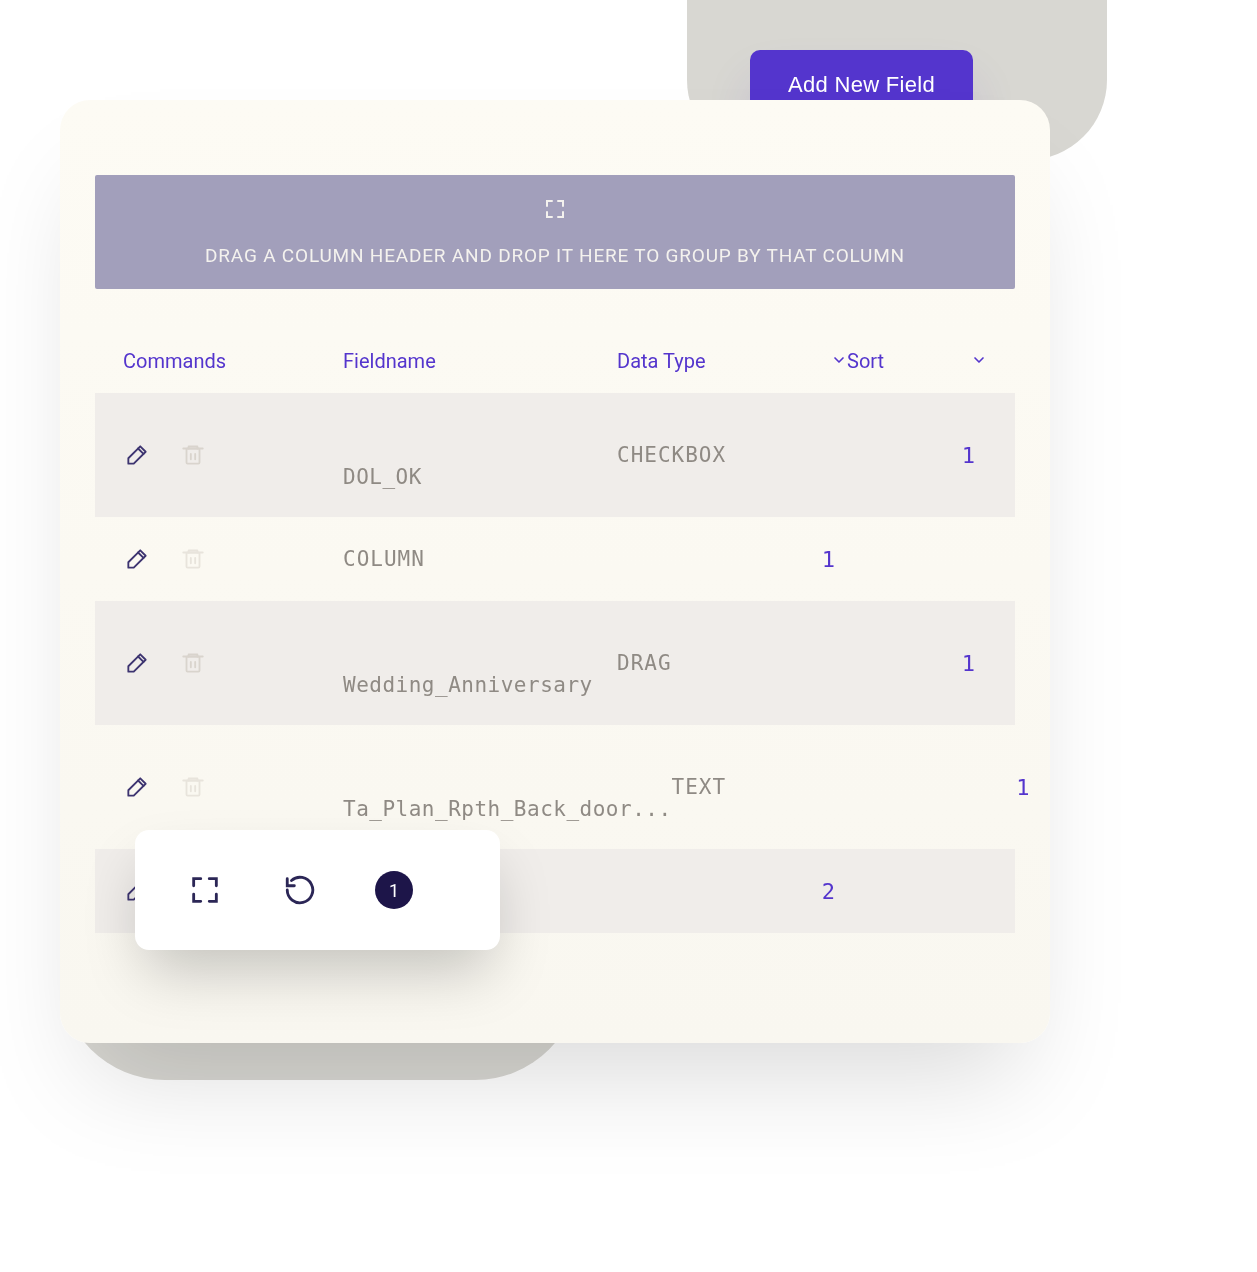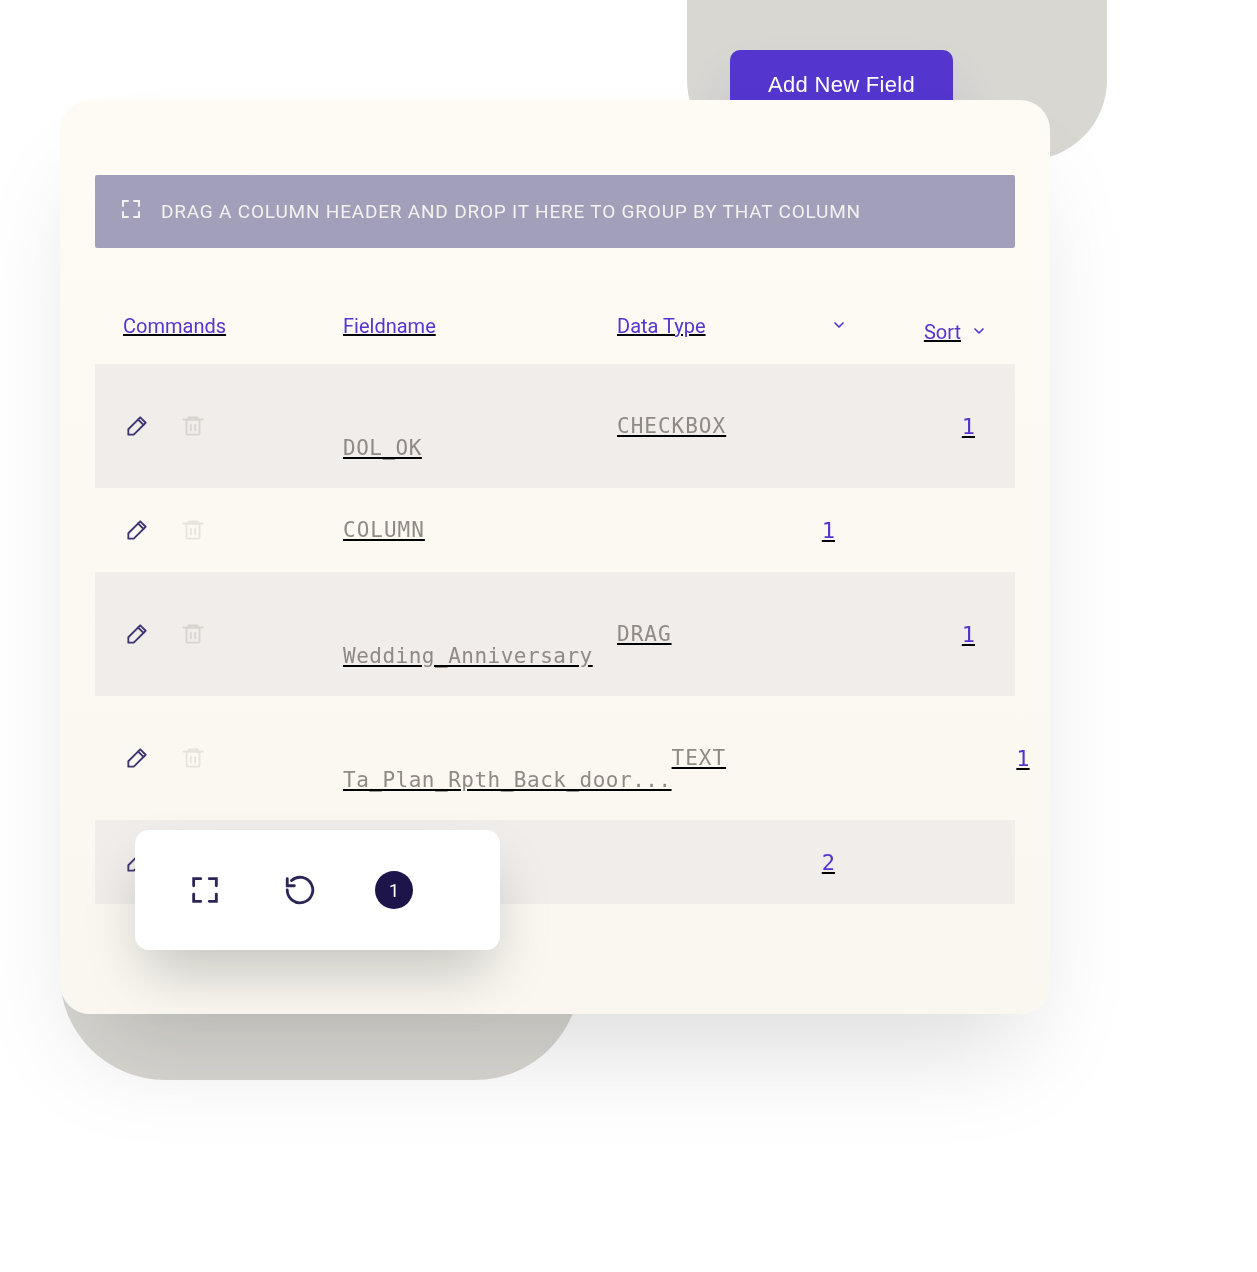--- a/index.html
+++ b/index.html
@@ -25,21 +25,21 @@
     top: 870px;
     left: 60px;
     width: 520px;
     height: 210px;
     background: #d8d7d2;
     border-radius: 110px;
   }
   .add-btn {
     position: absolute;
     top: 50px;
-    left: 730px;
+    left: 750px;
     background: #5435cd;
     color: #fff;
     font-size: 22px;
     letter-spacing: 0.3px;
     padding: 22px 38px;
     border: none;
     border-radius: 10px;
     cursor: pointer;
     box-shadow: 0 30px 50px -10px rgba(84,53,205,0.25);
   }
@@ -56,34 +56,35 @@
   .group-bar {
     background: #a29fbb;
     color: #f4f2ee;
     font-size: 19px;
     letter-spacing: 0.8px;
     padding: 22px 24px;
     border-radius: 2px;
     display: flex;
     align-items: center;
     gap: 18px;
+    flex-direction: column;
   }
   .group-bar svg { flex-shrink: 0; }
-  .table { margin-top: 40px; text-decoration: underline; }
+  .table { margin-top: 40px; }
   .thead {
     display: grid;
     grid-template-columns: 220px 1fr 230px 140px;
     align-items: center;
     padding: 20px 28px;
     color: #5435cd;
     font-size: 20px;
   }
   .th { display: flex; align-items: center; gap: 10px; }
   .th-data { justify-content: space-between; }
-  .th-sort { justify-content: flex-end; margin-top: 12px; }
+  .th-sort { justify-content: space-between; }
   .chev { width: 16px; height: 16px; }
   .row {
     display: grid;
     grid-template-columns: 220px 1fr 230px 140px;
     align-items: center;
     padding: 28px 28px;
     color: #8f8a84;
     font-size: 21px;
   }
   .row.alt { background: #f0edea; }

